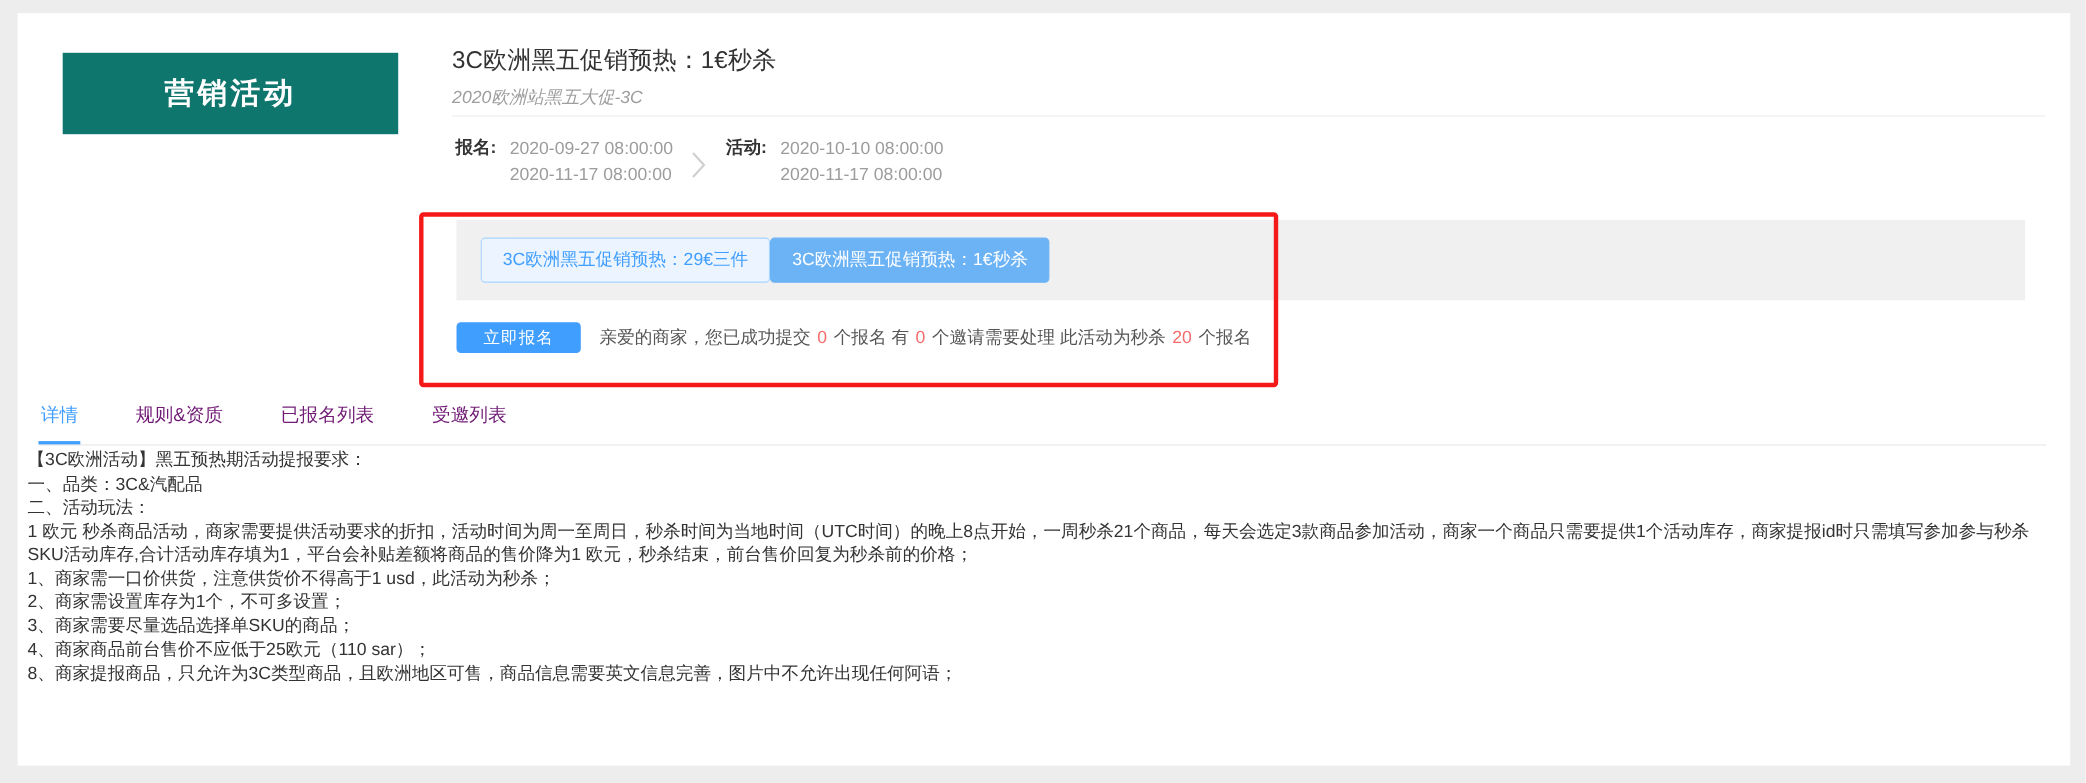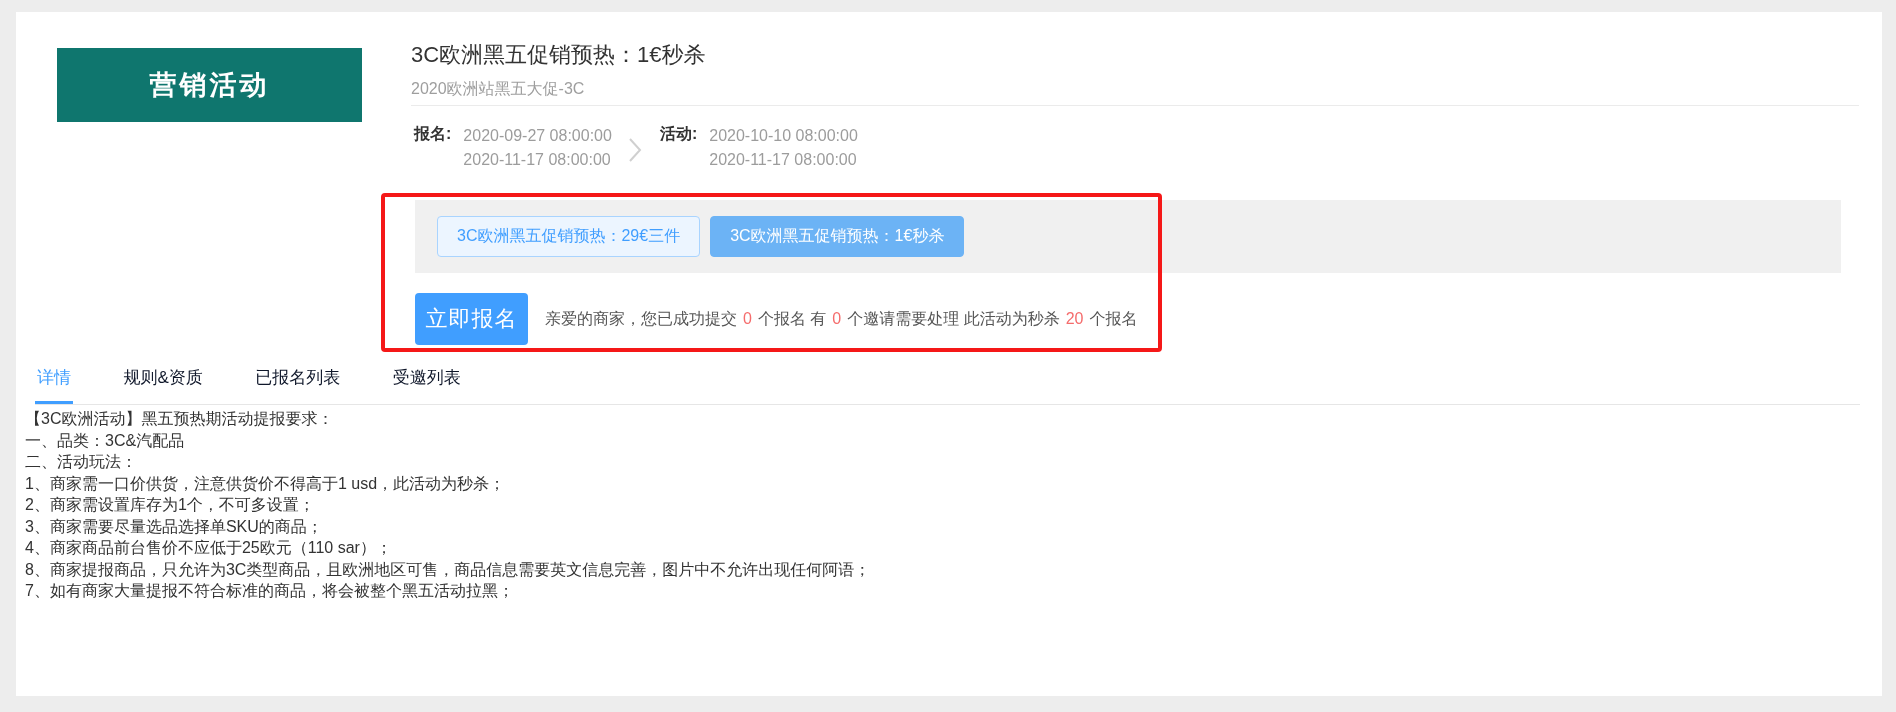--- a/index.html
+++ b/index.html
@@ -13,60 +13,60 @@
 
   
   .banner{
     position:absolute;left:41px;top:36px;width:305px;height:74px;
     background:#0f766e;display:flex;align-items:center;justify-content:center;
   }
   .banner span{color:#fff;font-size:27px;font-weight:bold;letter-spacing:3px;}
 
   
   .title{position:absolute;left:395px;top:28px;font-size:22px;color:#333;font-weight:400;}
-  .subtitle{position:absolute;left:395px;top:67px;font-size:16px;color:#9e9e9e;}
+  .subtitle{position:absolute;left:395px;top:67px;font-size:16px;color:#9e9e9e;font-style:italic;}
   .divider{position:absolute;left:395px;top:93px;width:1448px;height:1px;background:#ebebeb;}
 
   
   .schedule{position:absolute;left:398px;top:112px;height:52px;display:flex;}
   .sched-label{font-size:16px;font-weight:bold;color:#333;margin-right:12px;white-space:nowrap;}
   .sched-dates{font-size:16px;color:#9c9c9c;line-height:24px;white-space:nowrap;}
   .sched-arrow{margin:0 18px 0 16px;display:flex;align-items:center;}
 
   
   .gray-band{
     position:absolute;left:399px;top:188px;width:1426px;height:73px;
     background:#f0f0f0;display:flex;align-items:center;padding-left:22px;box-sizing:border-box;
   }
   .session-btn{
     font-family:inherit;font-size:16px;border-radius:4px;cursor:pointer;
-    padding:9px 19px;margin-right:10px;white-space:nowrap;
+    padding:9px 19px;white-space:nowrap;
   }
   .session-btn.plain{background:#ecf5ff;border:1px solid #a9d4ff;color:#409eff;}
   .session-btn.active{background:#6cb3f5;border:1px solid #6cb3f5;color:#ffffff;}
 
   
   .red-box{
     position:absolute;left:365px;top:181px;width:781px;height:159px;
     border:4px solid #f51818;border-radius:4px;pointer-events:none;box-sizing:border-box;z-index:5;
   }
 
   
   .signup-row{position:absolute;left:399px;top:281px;display:flex;align-items:center;}
   .primary-btn{
     font-family:inherit;background:#409eff;color:#fff;border:none;border-radius:4px;
-    font-size:22px;width:113px;height:52px;cursor:pointer;letter-spacing:1px;
+    font-size:15px;width:113px;height:28px;cursor:pointer;letter-spacing:1px;
   }
   .signup-status{margin-left:17px;font-size:16px;color:#555;white-space:nowrap;}
   .signup-status .num{color:#f56c6c;margin:0 6px;}
 
   
   .tabbar{position:absolute;left:19px;right:22px;top:352px;border-bottom:1px solid #e6e6e6;}
   .tab{
-    display:inline-block;font-size:17px;color:#0f172a;padding:2px 2px 12px 2px;margin-right:44px;
+    display:inline-block;font-size:17px;color:#701a75;padding:2px 2px 12px 2px;margin-right:44px;
     cursor:pointer;border-bottom:3px solid transparent;
   }
   .tab.active{color:#409eff;border-bottom-color:#409eff;}
 
   
   .detail{position:absolute;left:9px;top:396px;width:1848px;font-size:16px;color:#333;}
   .detail div{line-height:21.5px;}
 </style>
 </head>
 <body>
@@ -116,22 +116,22 @@
       <span class="tab active">详情</span>
       <span class="tab">规则&amp;资质</span>
       <span class="tab">已报名列表</span>
       <span class="tab">受邀列表</span>
     </div>
 
     <div class="detail">
       <div>【3C欧洲活动】黑五预热期活动提报要求：</div>
       <div>一、品类：3C&amp;汽配品</div>
       <div>二、活动玩法：</div>
+      <div>1 欧元 秒杀商品活动，商家需要提供活动要求的折扣，活动时间为周一至周日，秒杀时间为当地时间（UTC时间）的晚上8点开始，一周秒杀21个商品，每天会选定3款商品参加活动，商家一个商品只需要提供1个活动库存，商家提报id时只需填写参加参与秒杀SKU活动库存,合计活动库存填为1，平台会补贴差额将商品的售价降为1 欧元，秒杀结束，前台售价回复为秒杀前的价格；</div>
       <div>1、商家需一口价供货，注意供货价不得高于1 usd，此活动为秒杀；</div>
       <div>2、商家需设置库存为1个，不可多设置；</div>
       <div>3、商家需要尽量选品选择单SKU的商品；</div>
       <div>4、商家商品前台售价不应低于25欧元（110 sar）；</div>
       <div>8、商家提报商品，只允许为3C类型商品，且欧洲地区可售，商品信息需要英文信息完善，图片中不允许出现任何阿语；</div>
-      <div>7、如有商家大量提报不符合标准的商品，将会被整个黑五活动拉黑；</div>
     </div>
 
   </div>
 </div>
 
 </body></html>

